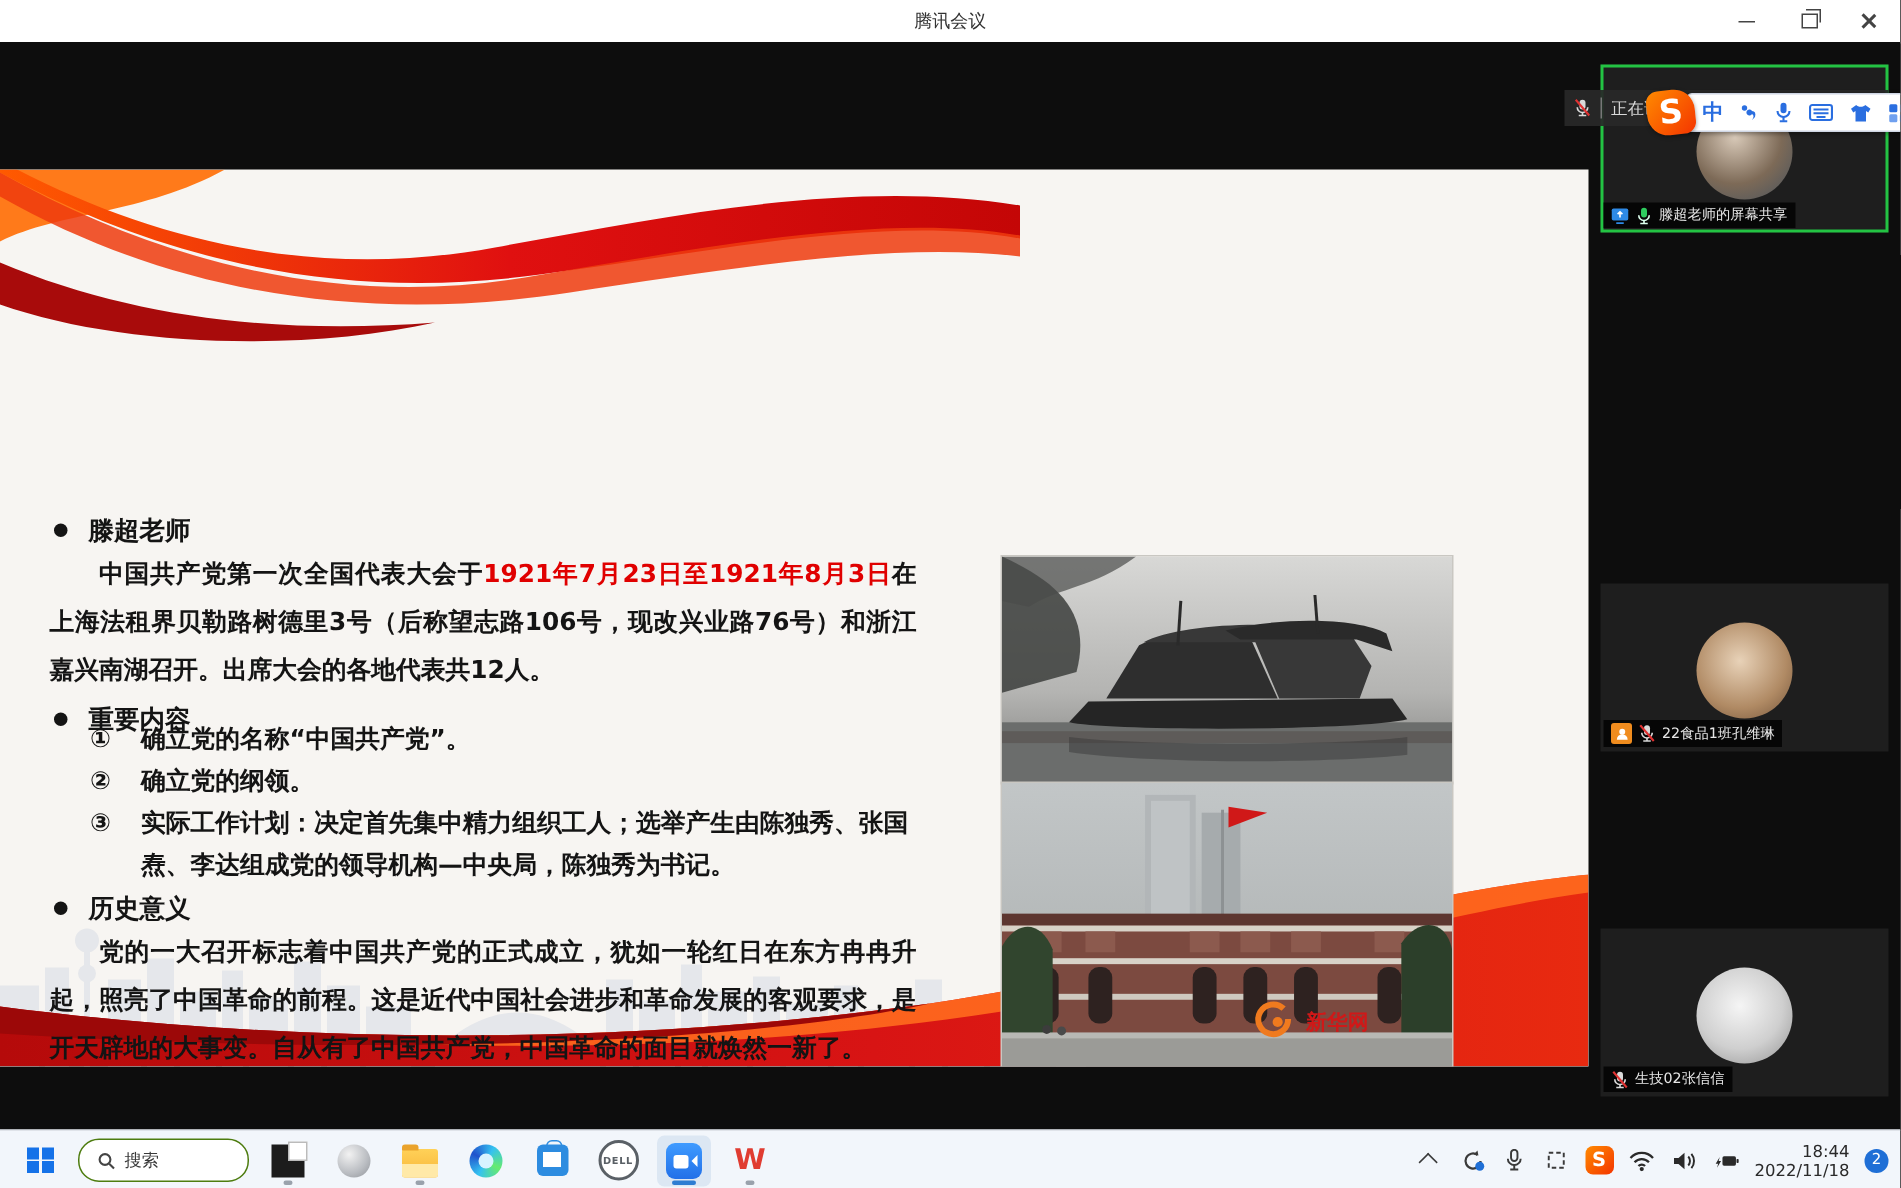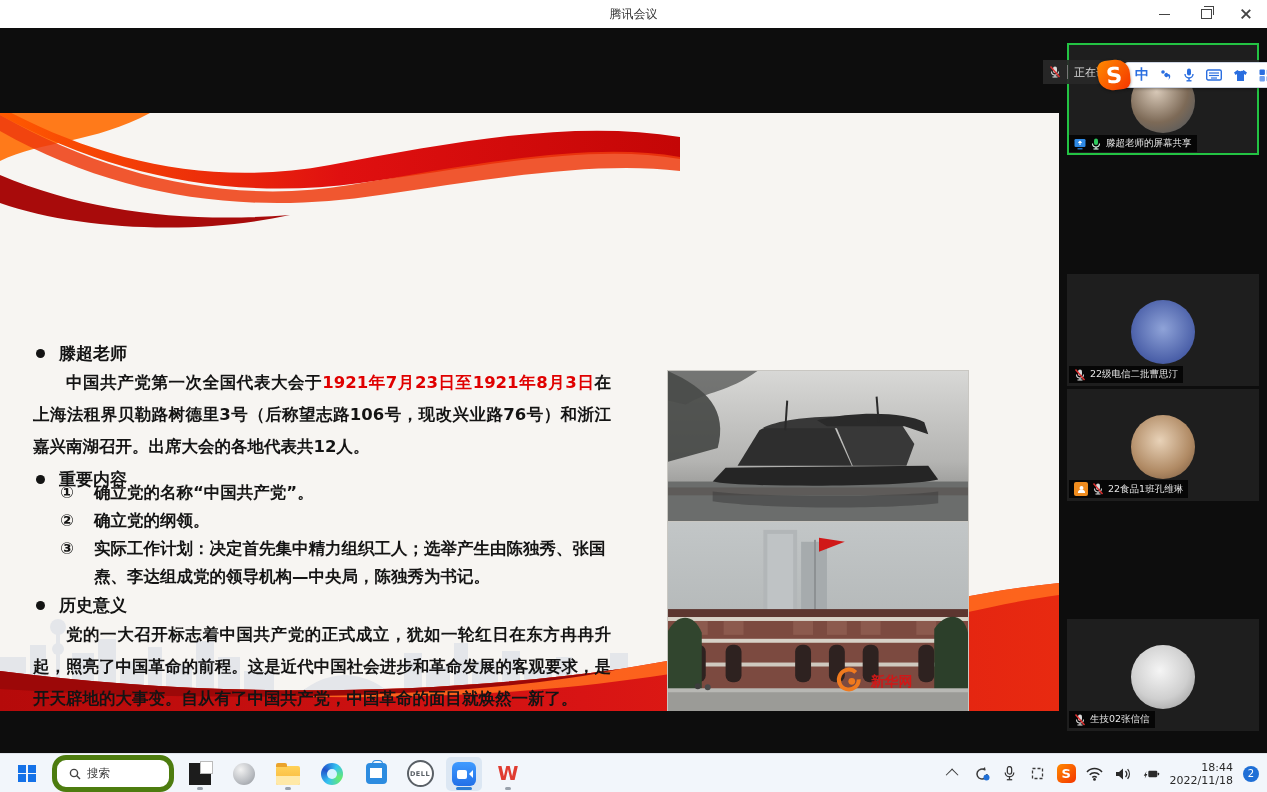--- a/index.html
+++ b/index.html
@@ -64,21 +64,21 @@
   
   .sharepill{left:2px;top:733px;height:19px;background:#1b1b1b;border-radius:2px;display:flex;align-items:center;gap:5px;
              padding:0 8px 0 4px;color:#e8e8e8;font-size:11px;z-index:4;}
 
   
   .taskbar{left:0;top:753px;width:1267px;height:39px;background:#f2f6fb;border-top:1px solid #dfe3e9;z-index:10;}
   .tb-left{left:10px;top:0;height:39px;display:flex;align-items:center;gap:8px;}
   .startbtn{width:34px;height:30px;display:flex;align-items:center;justify-content:center;border-radius:4px;cursor:pointer;}
   .winlogo{display:grid;grid-template-columns:8px 8px;grid-template-rows:8px 8px;gap:1.5px;}
   .winlogo span{background:#1572e8;}
-  .searchpill{width:88px;height:27px;background:#fff;border:5px solid #4d7c0f;border-radius:14px;display:flex;align-items:center;gap:6px;padding:0 12px;cursor:pointer;}
+  .searchpill{width:88px;height:27px;background:#fff;border:1px solid #4d7c0f;border-radius:14px;display:flex;align-items:center;gap:6px;padding:0 12px;cursor:pointer;}
   .searchpill .stext{font-size:11.5px;color:#3a3a3a;}
   .appslot{width:36px;height:34px;display:flex;align-items:center;justify-content:center;position:relative;border-radius:5px;cursor:pointer;}
   .appslot.active{background:#dce7f3;}
   .runline{position:absolute;bottom:1px;left:50%;transform:translateX(-50%);width:6px;height:3px;border-radius:2px;background:#9aa2ac;}
   .appslot.active .runline{width:16px;background:#2d7dd2;}
   .ic-paint{width:22px;height:22px;background:#1c1c1c;position:relative;}
   .ic-paint:before{content:"";position:absolute;right:-2px;top:-2px;width:11px;height:11px;background:#fff;border:1px solid #bbb;}
   .ic-sphere{width:22px;height:22px;border-radius:50%;background:radial-gradient(circle at 35% 30%,#f2f2f2,#b9bcc1 60%,#8e9298);}
   .ic-folder{width:24px;height:19px;position:relative;background:linear-gradient(#ffd158,#f8b63a);border-radius:2px;margin-top:3px;}
   .ic-folder:before{content:"";position:absolute;left:0;top:-3px;width:11px;height:4px;background:#eaa32c;border-radius:2px 2px 0 0;}
@@ -321,29 +321,20 @@
     <div class="tag">
       <svg width="12" height="12" viewBox="0 0 12 12">
           <use href="#share-screen"></use>
         </svg>
       <svg width="12" height="12" viewBox="0 0 12 12">
           <use href="#mic-on"></use>
         </svg>
       <span>滕超老师的屏幕共享</span>
     </div>
   </div>
-  <div class="abs tile" style="top:274px">
-    <div class="avatar av2"></div>
-    <div class="tag">
-      <svg width="12" height="12" viewBox="0 0 12 12">
-          <use href="#mic-muted"></use>
-        </svg>
-      <span>22级电信二批曹思汀</span>
-    </div>
-  </div>
   <div class="abs tile" style="top:389px">
     <div class="avatar av3"></div>
     <div class="tag">
       <span class="member-badge">
         <svg width="9" height="9" viewBox="0 0 10 10">
             <circle cx="5" cy="3.2" r="2.2" fill="#fff"></circle>
             <path d="M1 9 a4 4 0 0 1 8 0 Z" fill="#fff"></path>
           </svg>
       </span>
       <svg width="12" height="12" viewBox="0 0 12 12">

